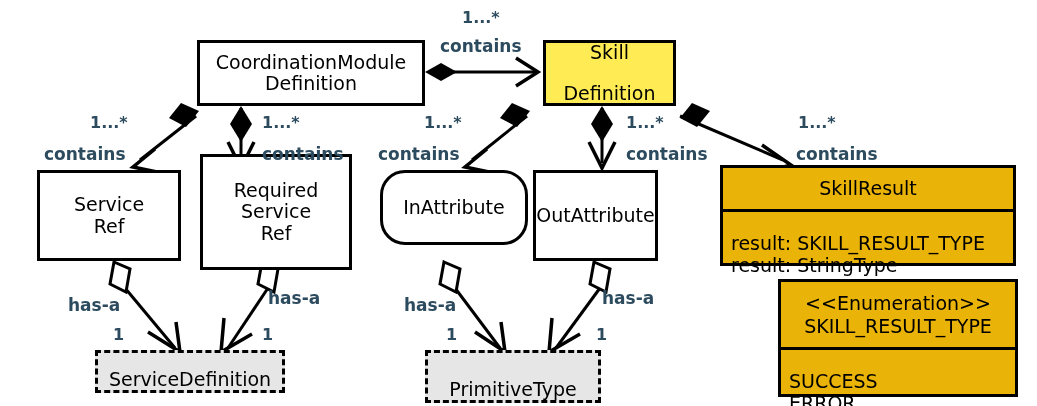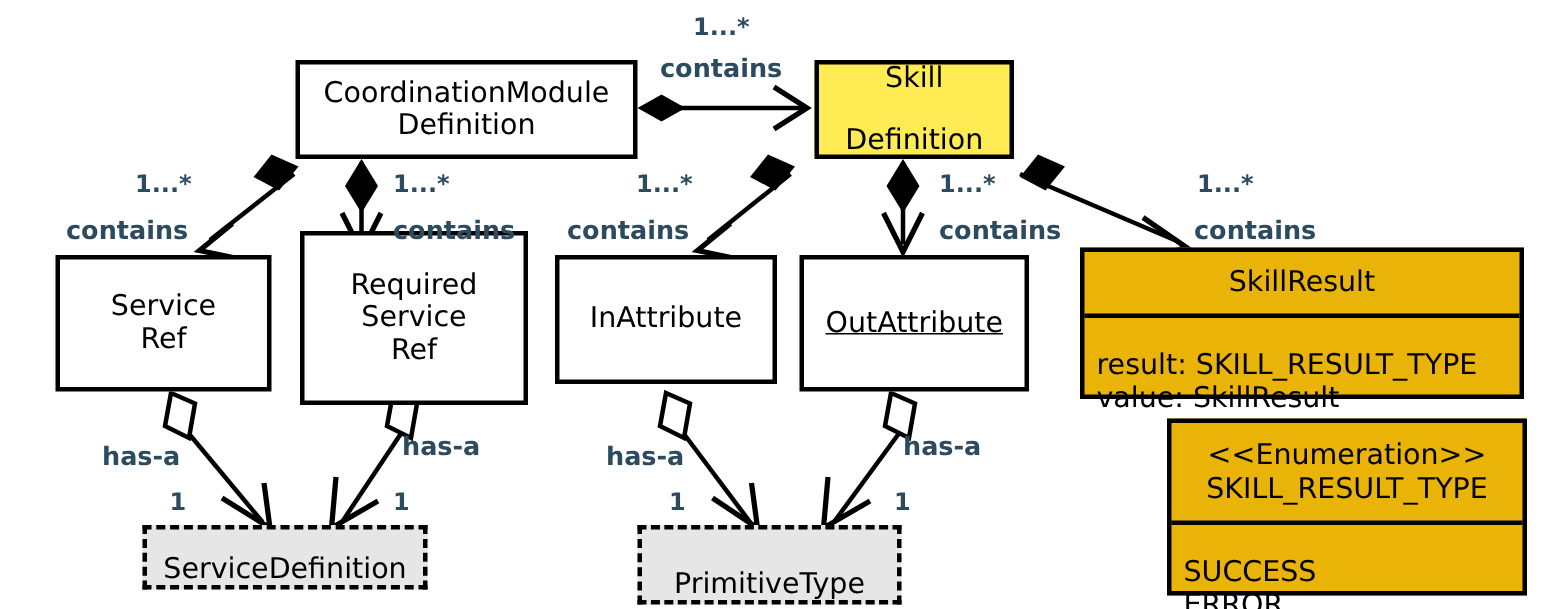--- a/index.html
+++ b/index.html
@@ -210,35 +210,35 @@
     <span class="line">Service</span>
     <span class="line">Ref</span>
   </div>
 
   <div class="cls-box box-ref" style="left:200px; top:154px; width:152px; height:116px;">
     <span class="line">Required</span>
     <span class="line">Service</span>
     <span class="line">Ref</span>
   </div>
 
-  <div class="cls-box box-attr" style="left:370px; top:170px; width:148px; height:86px;">
+  <div class="cls-box box-attr" style="left:380px; top:170px; width:148px; height:75px;border-radius:25px;">
     <span class="line">InAttribute</span>
   </div>
 
-  <div class="cls-box box-attr" style="left:533px; top:170px; width:153px; height:91px;text-decoration:underline;">
+  <div class="cls-box box-attr" style="left:533px; top:170px; width:125px; height:91px;">
     <span class="line">OutAttribute</span>
   </div>
 
   <div class="cls-compartment-box" style="left:720px; top:165px; width:296px; height:101px;">
     <div class="comp-head" style="height:37px;">
       <span class="line">SkillResult</span>
     </div>
     <div class="comp-body">
       <span class="line">result: SKILL_RESULT_TYPE</span>
-      <span class="line">value: SkillResult</span>
+      <span class="line">result: StringType</span>
     </div>
   </div>
 
   <div class="cls-compartment-box" style="left:778px; top:279px; width:240px; height:118px;">
     <div class="comp-head" style="height:61px;">
       <span class="line">&lt;&lt;Enumeration&gt;&gt;</span>
       <span class="line">SKILL_RESULT_TYPE</span>
     </div>
     <div class="comp-body">
       <span class="line">SUCCESS</span>

